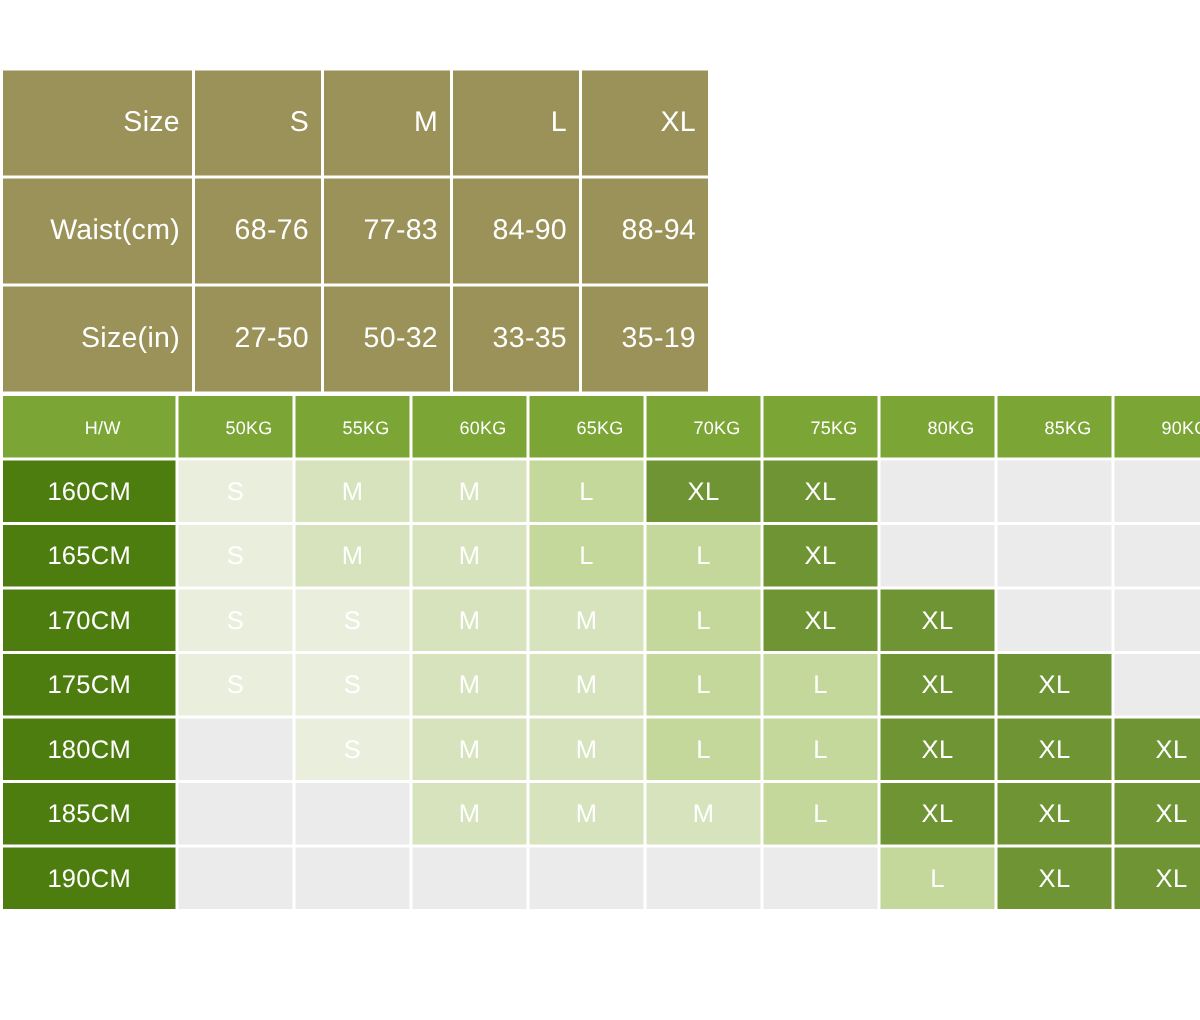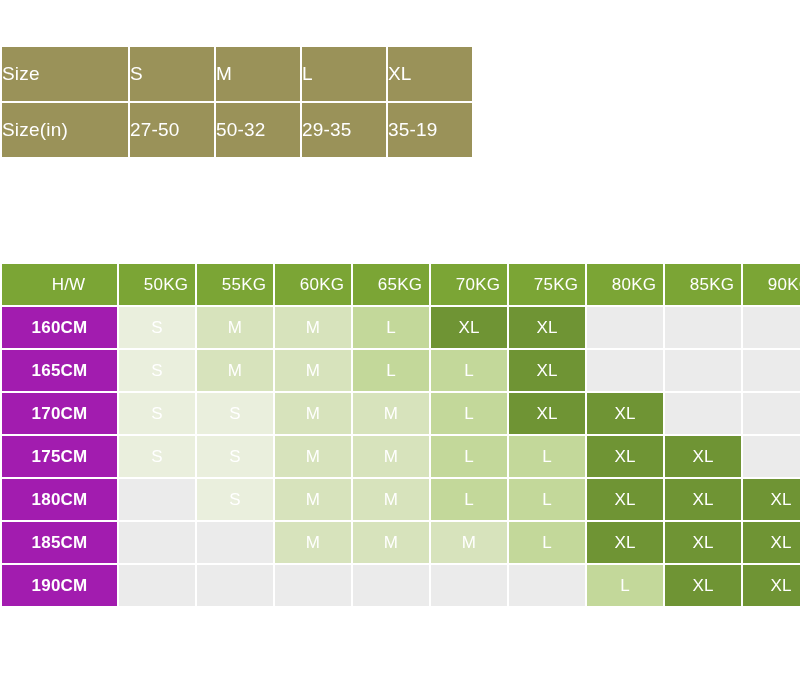--- a/index.html
+++ b/index.html
@@ -26,25 +26,25 @@
     border-collapse: separate;
     border-spacing: 2px;
     table-layout: fixed;
   }
   #waist-table {
     width: 470px;
   }
   #waist-table td {
     background: #9a9259;
     color: #ffffff;
-    text-align: left;
+    text-align: right;
     vertical-align: middle;
     font-size: 19px;
     height: 54px;
-    padding: 0;
+    padding: 8px;
     letter-spacing: 0.2px;
   }
   #waist-table .col-label { width: 126px; }
   #waist-table .col-val   { width: 84px; }
 
   
   #hw-table-wrap {
     position: absolute;
     left: 0px;
     top: 262px;
@@ -58,27 +58,26 @@
     vertical-align: middle;
     height: 41px;
     padding: 0;
     font-size: 17px;
     color: #ffffff;
     letter-spacing: 0.2px;
   }
   #hw-table td.corner,
   #hw-table td.colhead {
     background: #7ba535;
+    font-size: 12px;
+    padding-left: 18px;
+  }
+  #hw-table td.rowhead {
+    background: #4d7c0f;
     font-size: 17px;
-    padding-left: 18px;
-  }
-  #hw-table td.rowhead {
-    background: #a21caf;
-    font-size: 17px;
-    font-weight: bold;
   }
   #hw-table .col-first { width: 115px; }
   #hw-table .col-w     { width: 76px; }
 
   
   #hw-table td.sz-S     { background: #eaefdd; color: #ffffff; }
   #hw-table td.sz-M     { background: #d7e3bc; color: #ffffff; }
   #hw-table td.sz-L     { background: #c3d89a; color: #ffffff; }
   #hw-table td.sz-XL    { background: #6f9434; color: #ffffff; }
   #hw-table td.sz-empty { background: #ebebeb; color: transparent; }
@@ -97,24 +96,31 @@
     </colgroup>
     <tbody>
       <tr>
         <td>Size</td>
         <td>S</td>
         <td>M</td>
         <td>L</td>
         <td>XL</td>
       </tr>
       <tr>
+        <td>Waist(cm)</td>
+        <td>68-76</td>
+        <td>77-83</td>
+        <td>84-90</td>
+        <td>88-94</td>
+      </tr>
+      <tr>
         <td>Size(in)</td>
         <td>27-50</td>
         <td>50-32</td>
-        <td>29-35</td>
+        <td>33-35</td>
         <td>35-19</td>
       </tr>
     </tbody>
   </table>
 </div>
 
 <div id="hw-table-wrap">
   <table class="grid" id="hw-table">
     <colgroup>
       <col class="col-first">

